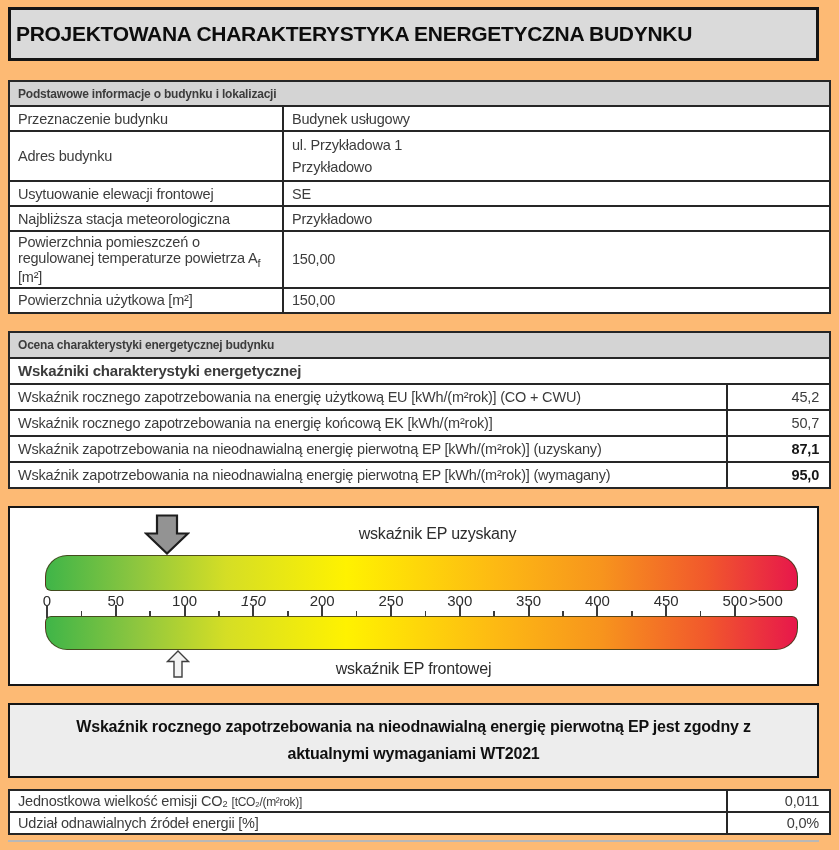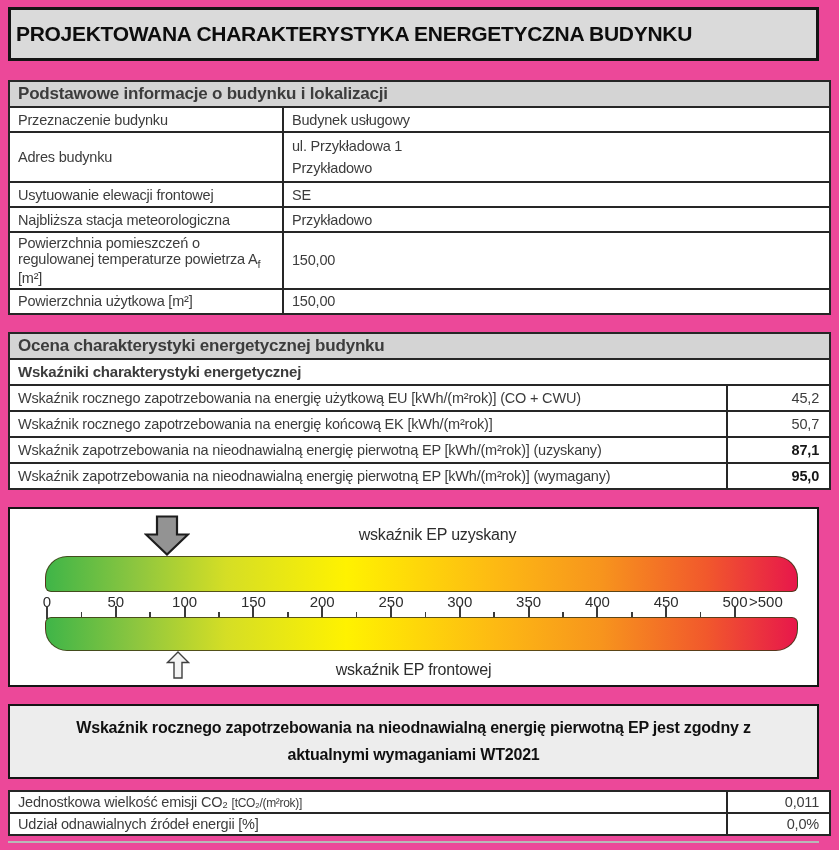--- a/index.html
+++ b/index.html
@@ -4,21 +4,21 @@
 <style>
   * { margin:0; padding:0; box-sizing:border-box; }
   html,body { background:#ffffff; }
   body {
     font-family:"Liberation Sans", sans-serif;
     color:#3c3c3c;
   }
   .page {
     position:relative;
     width:839px; height:850px;
-    background:#ec4899;
+    background:#fdba74;
     padding:7px 20px 0 8px;
     overflow:hidden;
   }
 
   
   .title-bar {
     height:54px;
     border:3px solid #151515;
     background:#dadada;
     display:flex; align-items:center;
@@ -40,21 +40,21 @@
   }
   .tbl td {
     border:2px solid #262626;
     padding:2px 8px;
     vertical-align:middle;
     color:#3c3c3c;
   }
   .sec-hdr {
     background:#d4d4d4;
     font-weight:bold; color:#0d0d0d;
-    font-size:17px; height:25px;
+    font-size:12px; height:25px;
   }
   .sub-hdr { font-weight:bold; color:#0d0d0d; font-size:15px; height:25px; }
   .t-info .c-label { width:274px; }
   .t-info td { height:25px; }
   .t-info .r50 td { height:48px; }
   .t-info .r43 td { height:41px; }
   .addr-line { line-height:22px; }
   sub.sub-f { font-size:11px; }
   .t-assess { margin-top:17px; }
   .t-assess td { height:26px; }
@@ -208,21 +208,21 @@
     <div class="ruler">
         <div class="tick-label" style="left: 7px;">0</div>
         <div class="tick major" style="left: 36px;"></div>
         <div class="tick minor" style="left: 70.65px;"></div>
         <div class="tick-label" style="left: 75.8px;">50</div>
         <div class="tick major" style="left: 104.8px;"></div>
         <div class="tick minor" style="left: 139.45px;"></div>
         <div class="tick-label" style="left: 144.6px;">100</div>
         <div class="tick major" style="left: 173.6px;"></div>
         <div class="tick minor" style="left: 208.25px;"></div>
-        <div class="tick-label" style="left: 213.4px;">150</div>
+        <div class="tick-label" style="left: 213.4px; font-style: italic;">150</div>
         <div class="tick major" style="left: 242.4px;"></div>
         <div class="tick minor" style="left: 277.05px;"></div>
         <div class="tick-label" style="left: 282.2px;">200</div>
         <div class="tick major" style="left: 311.2px;"></div>
         <div class="tick minor" style="left: 345.85px;"></div>
         <div class="tick-label" style="left: 351px;">250</div>
         <div class="tick major" style="left: 380px;"></div>
         <div class="tick minor" style="left: 414.65px;"></div>
         <div class="tick-label" style="left: 419.8px;">300</div>
         <div class="tick major" style="left: 448.8px;"></div>

